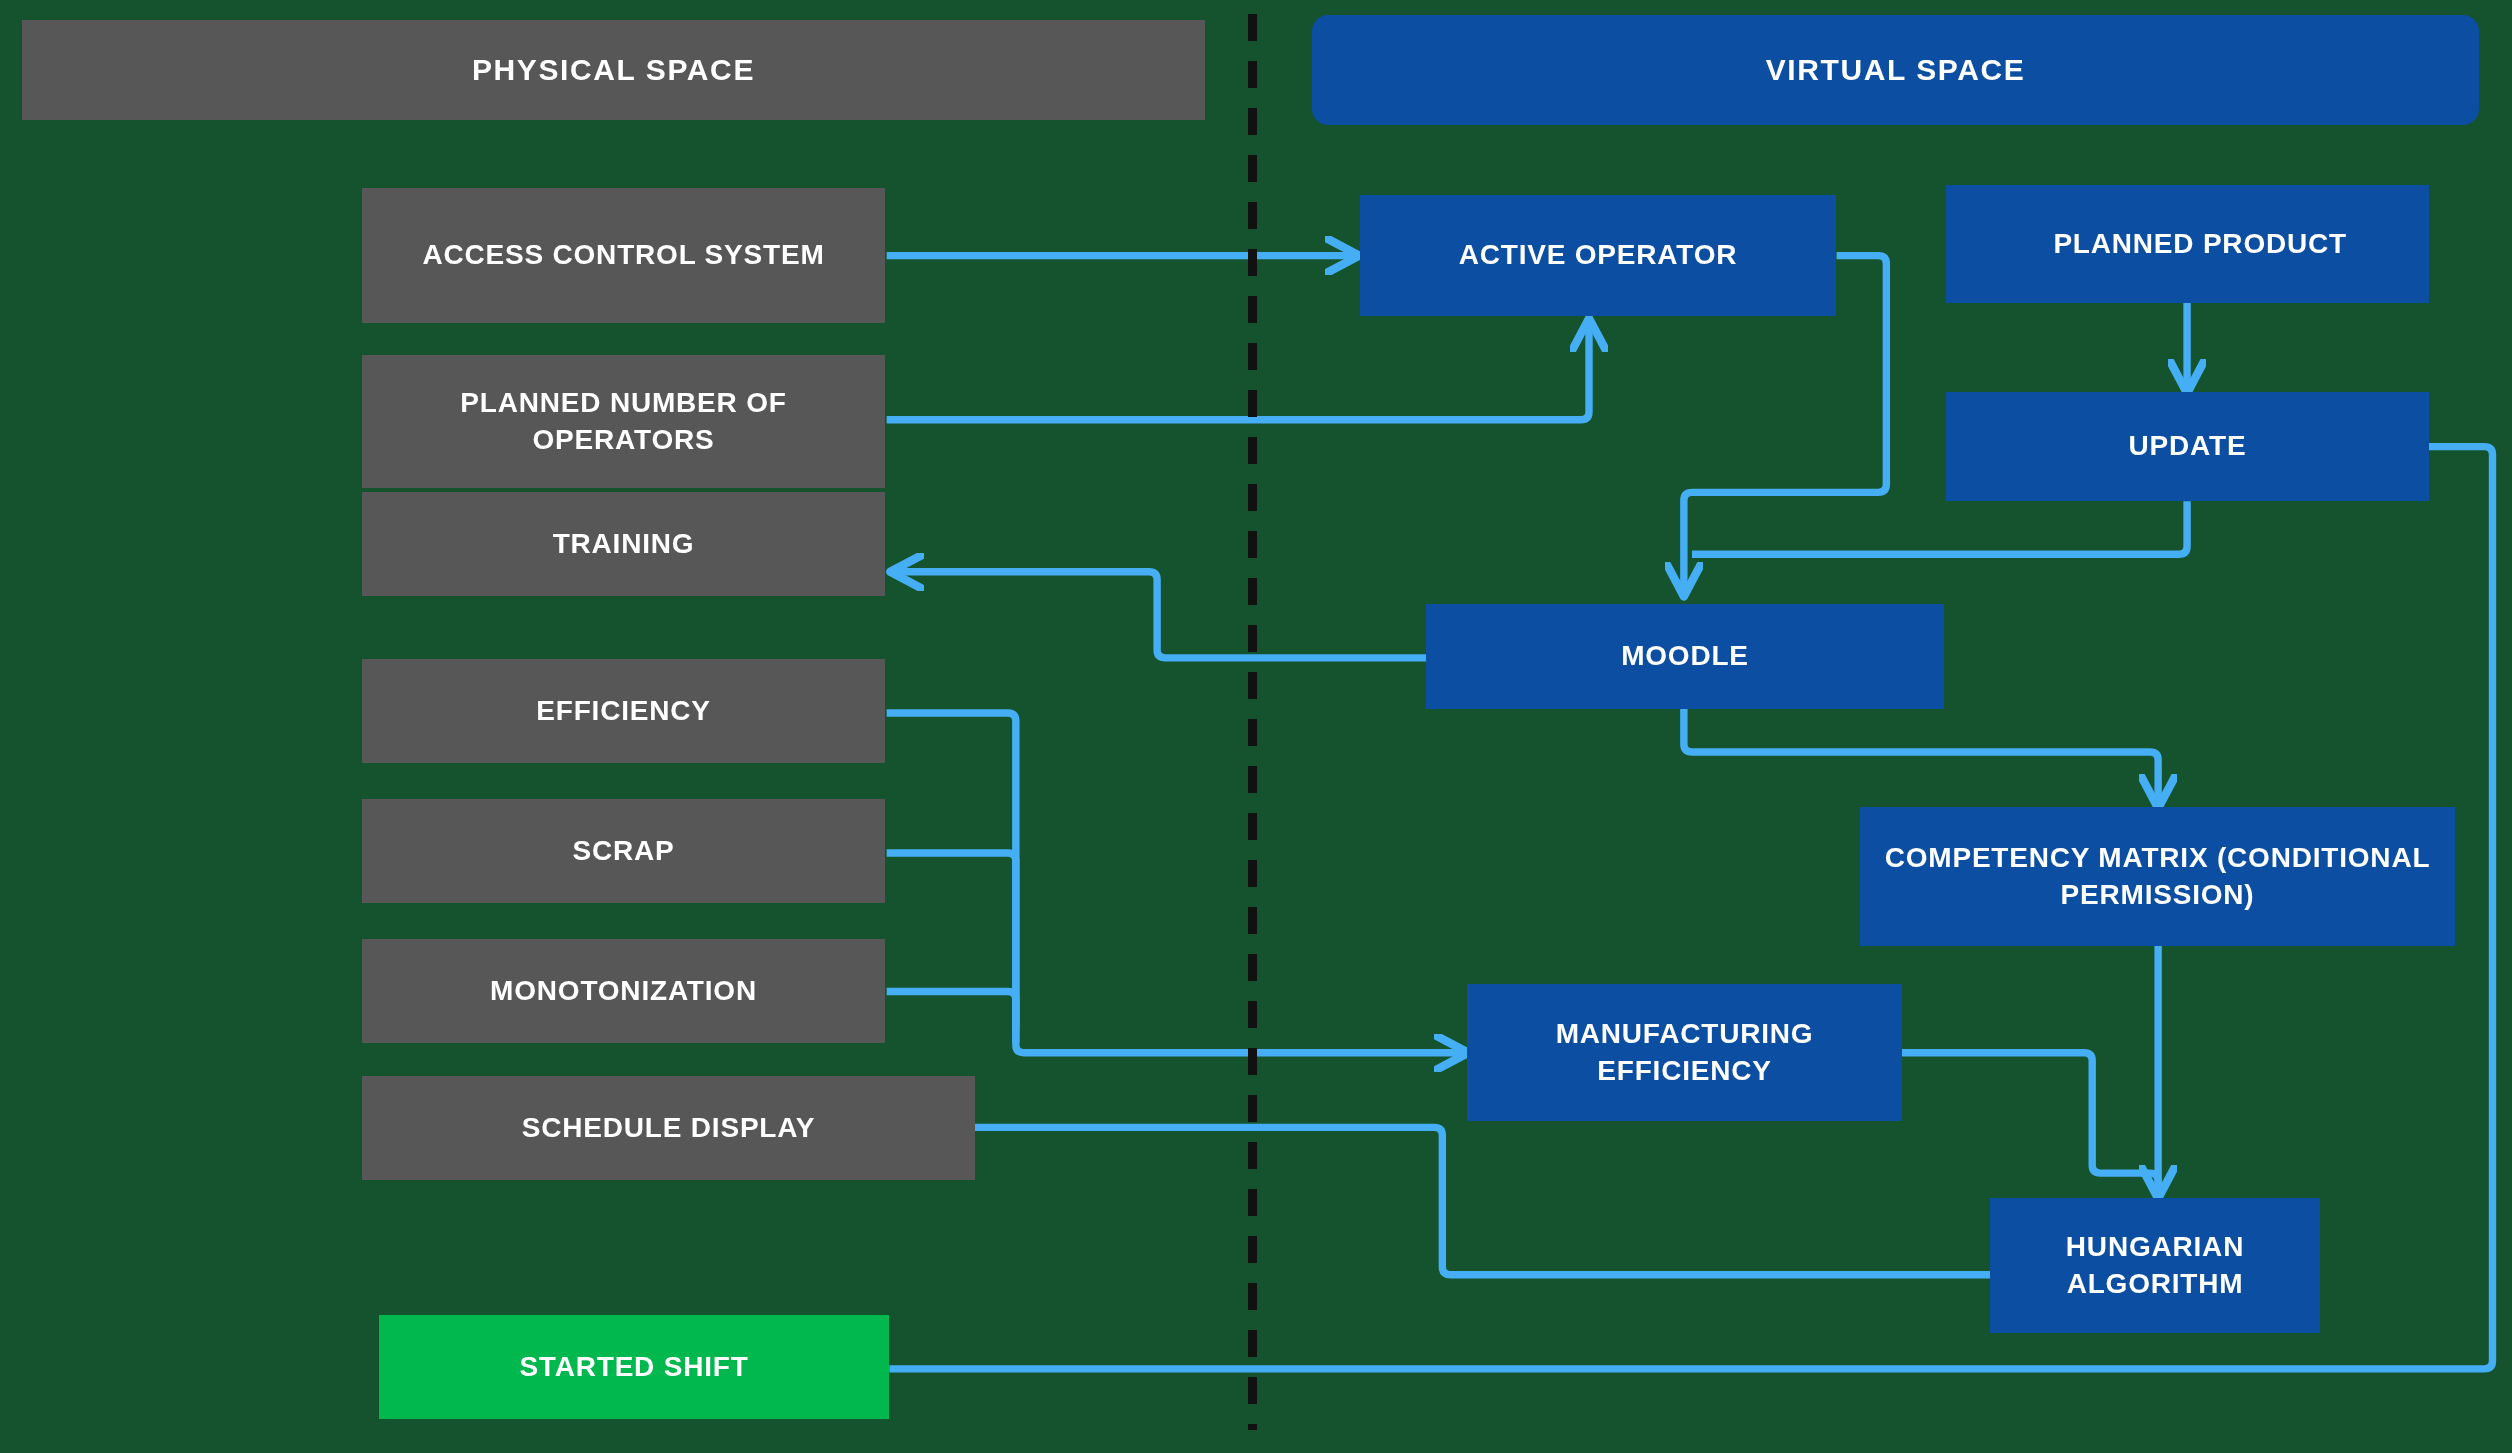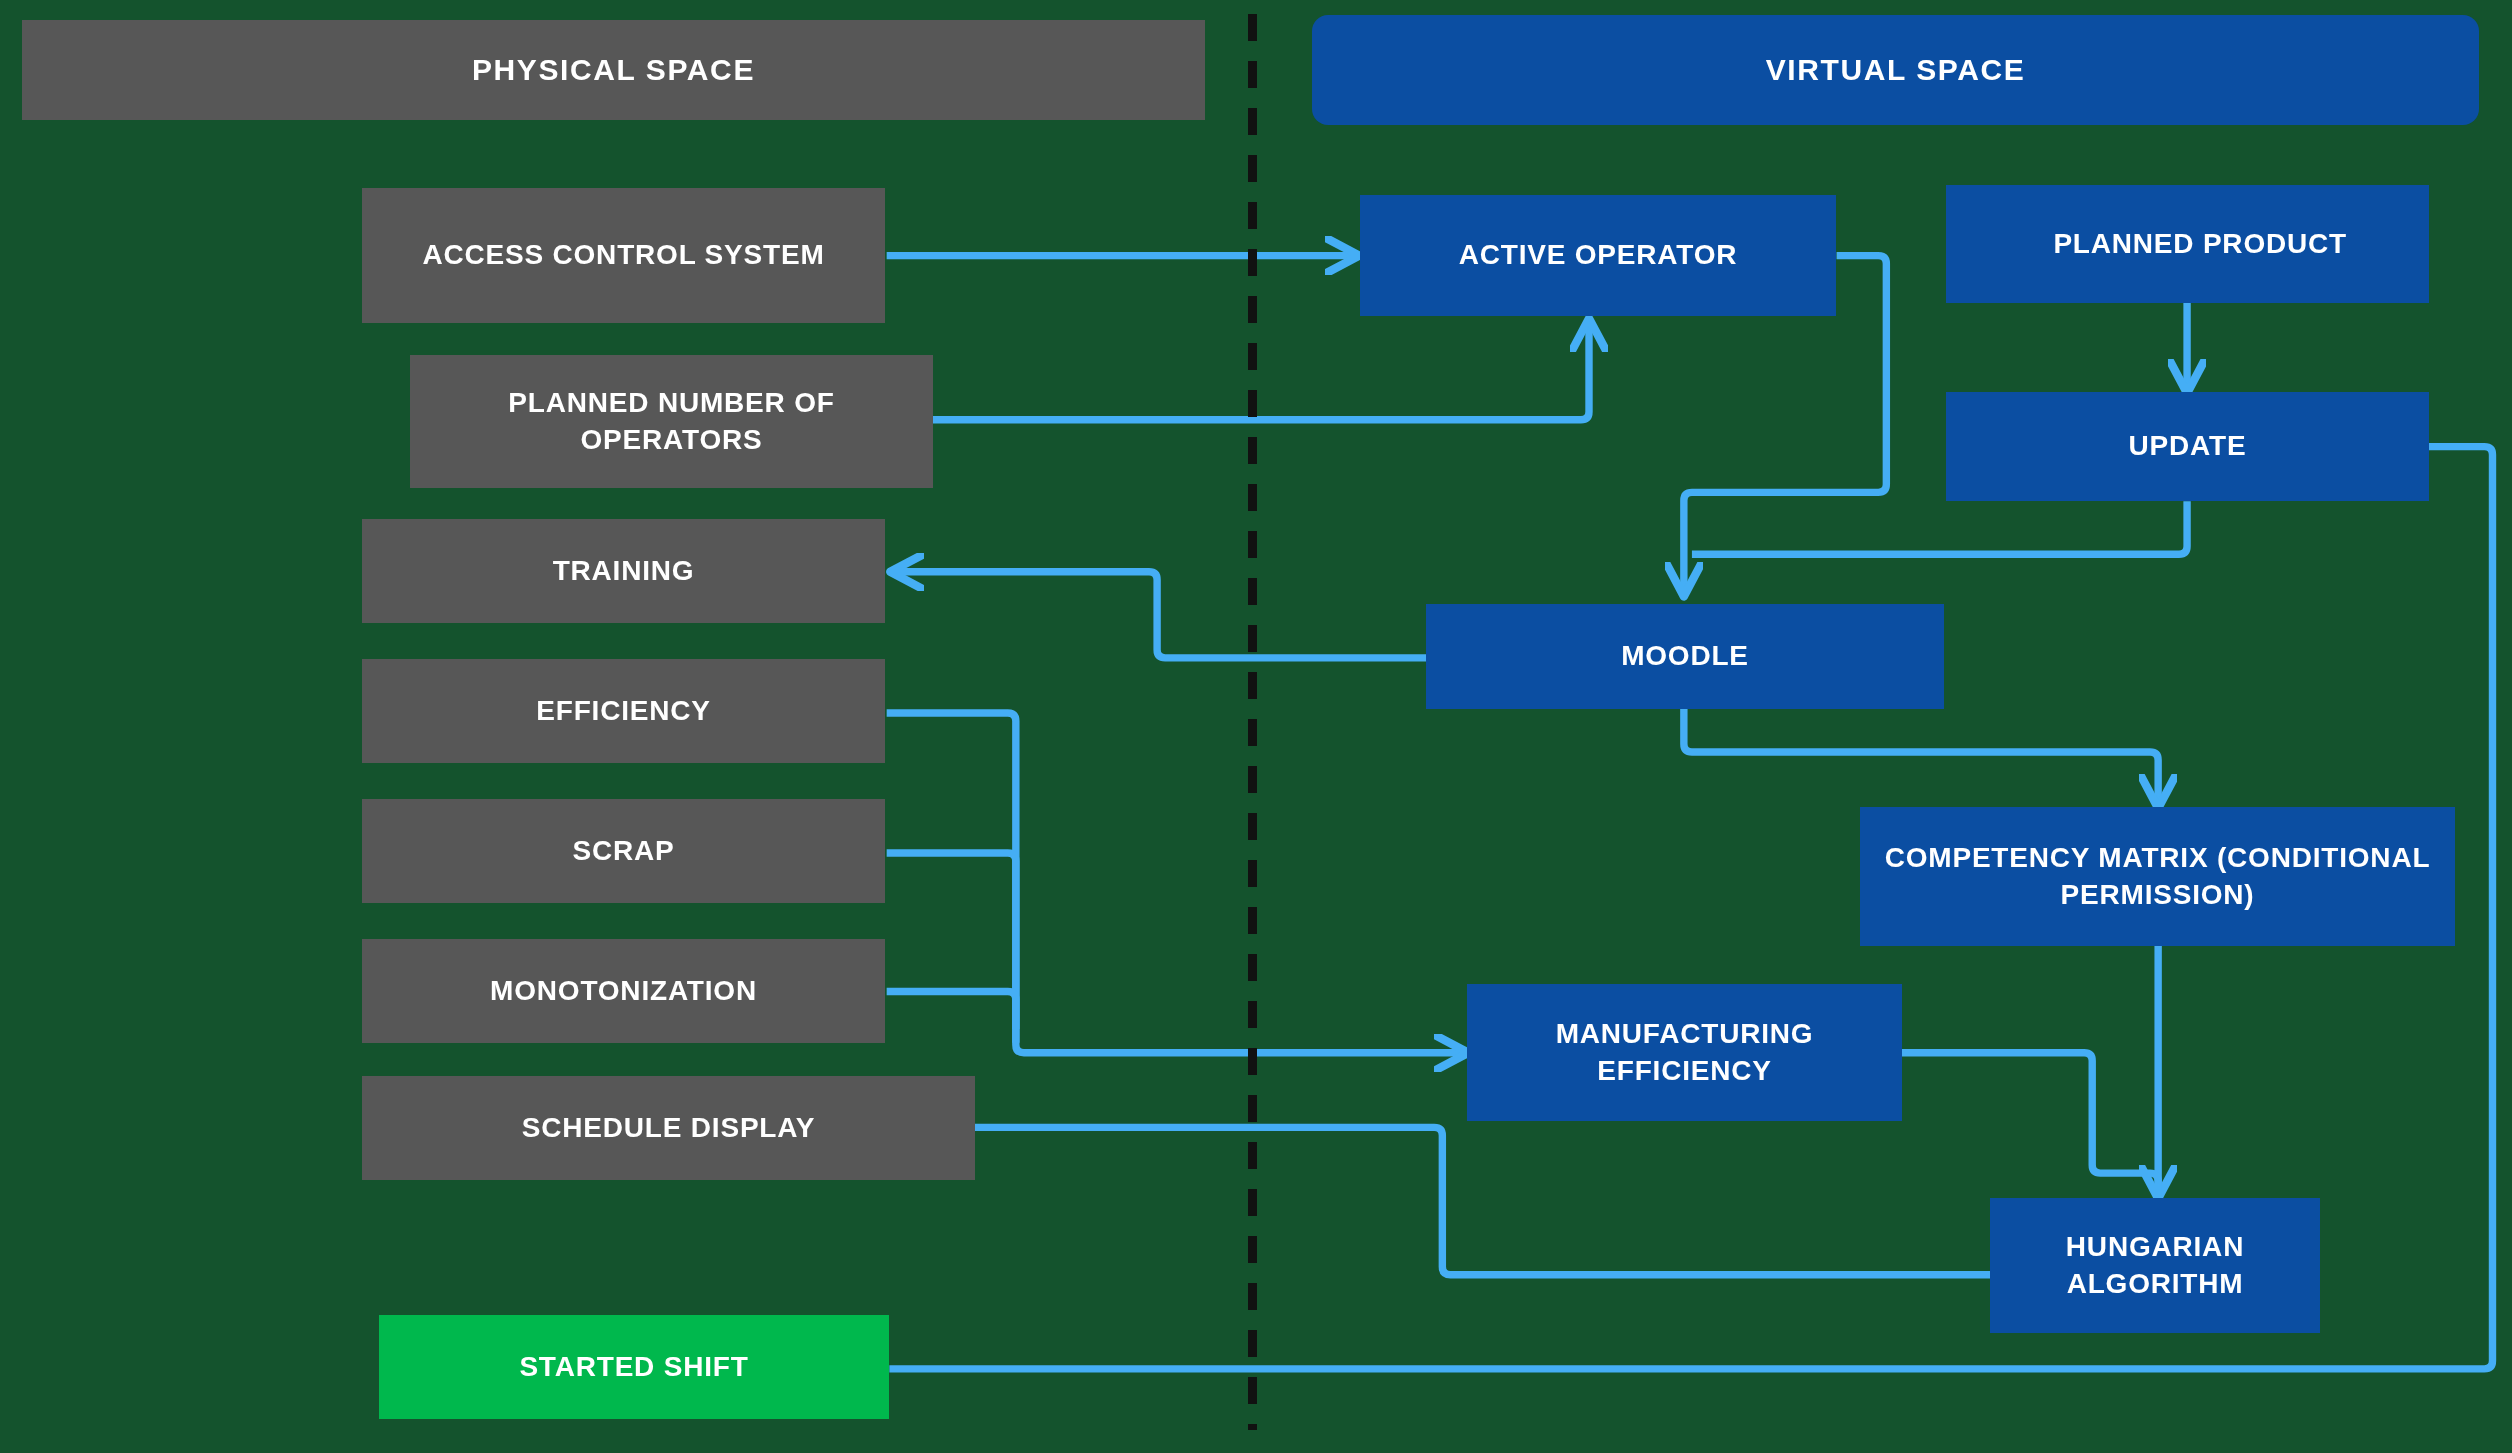--- a/index.html
+++ b/index.html
@@ -121,23 +121,23 @@
   </svg>
 
   <div class="divider"></div>
 
   <div class="node header gray" style="left:22px; top:20px; width:1183px; height:100px;">PHYSICAL SPACE</div>
 
   <div class="node header blue" style="left:1312px; top:15px; width:1167px; height:110px;border-radius:16px;">VIRTUAL SPACE</div>
 
   <div class="node box gray" style="left:362px; top:188px; width:523px; height:135px;">ACCESS CONTROL SYSTEM</div>
 
-  <div class="node box gray" style="left:362px; top:355px; width:523px; height:133px;margin-left:48px;">PLANNED NUMBER OF OPERATORS</div>
+  <div class="node box gray" style="left:362px; top:355px; width:523px; height:133px;">PLANNED NUMBER OF OPERATORS</div>
 
-  <div class="node box gray" style="left:362px; top:519px; width:523px; height:104px;">TRAINING</div>
+  <div class="node box gray" style="left:362px; top:492px; width:523px; height:104px;">TRAINING</div>
 
   <div class="node box gray" style="left:362px; top:659px; width:523px; height:104px;">EFFICIENCY</div>
 
   <div class="node box gray" style="left:362px; top:799px; width:523px; height:104px;">SCRAP</div>
 
   <div class="node box gray" style="left:362px; top:939px; width:523px; height:104px;">MONOTONIZATION</div>
 
   <div class="node box gray" style="left:362px; top:1076px; width:613px; height:104px;">SCHEDULE DISPLAY</div>
 
   <div class="node box green" style="left:379px; top:1315px; width:510px; height:104px;">STARTED SHIFT</div>

